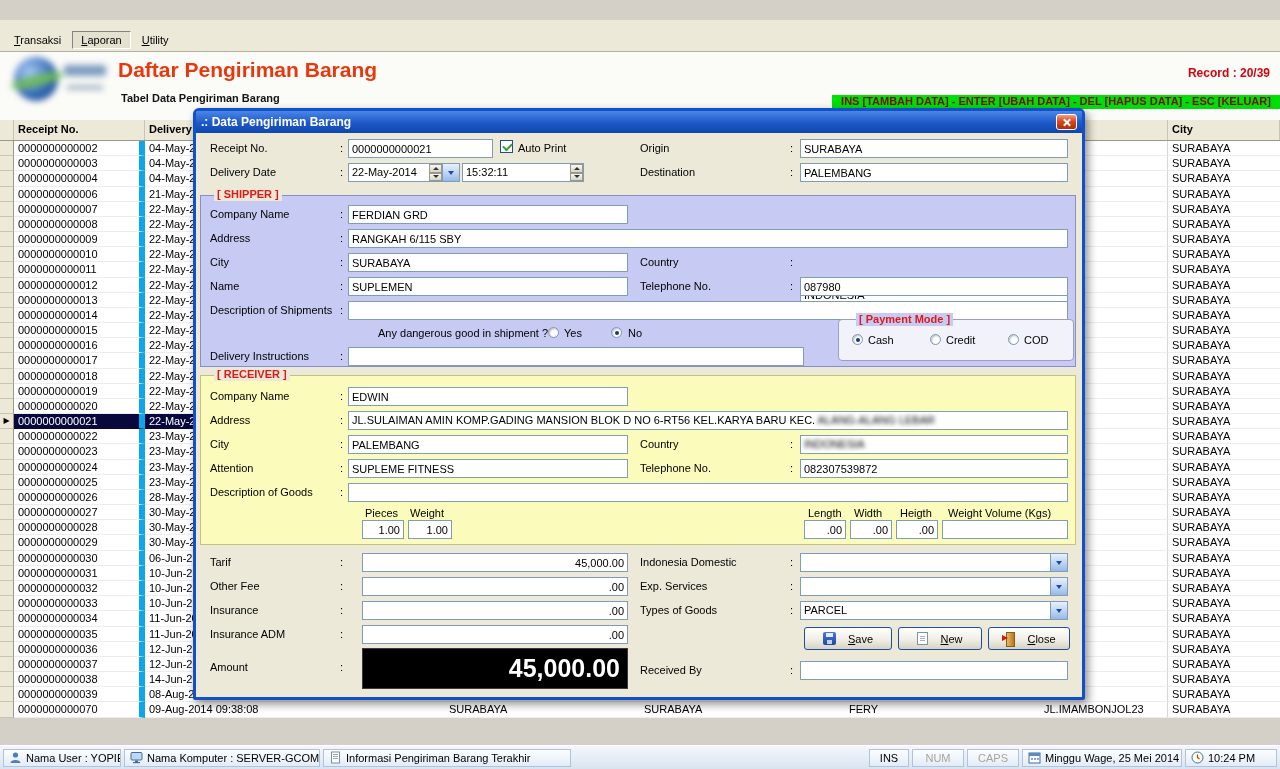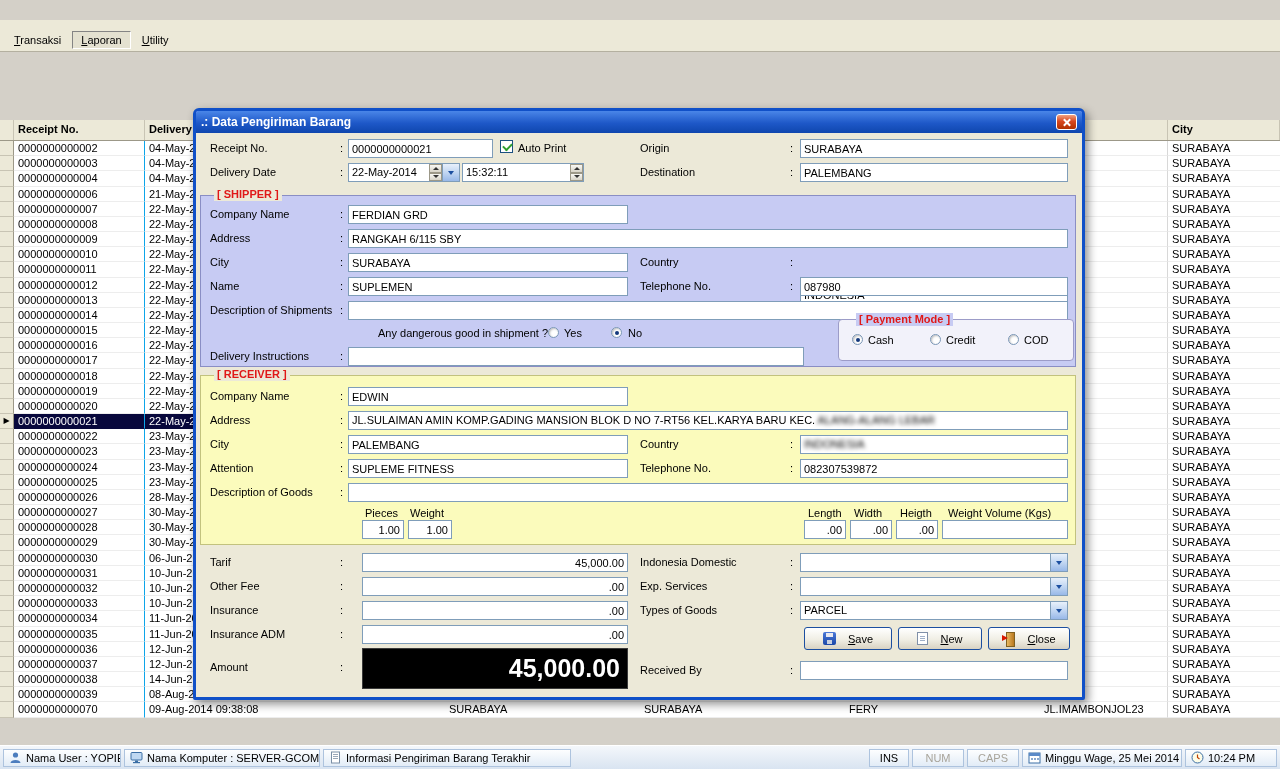--- a/index.html
+++ b/index.html
@@ -43,21 +43,21 @@
 
   
   .grid{position:absolute;left:0;top:120px;width:100%;height:598px;background:#fff;}
   .ghead{display:flex;height:21px;background:#ECE9D8;border-bottom:1px solid #9C9888;font-weight:bold;}
   .ghead .cell{border-right:1px solid #C8C4B4;padding-top:3px;}
   .grow{display:flex;height:15.18px;}
   .cell{overflow:hidden;white-space:nowrap;padding:1px 4px 0;line-height:13px;}
   .grow .cell{border-bottom:1px solid #EDEDED;}
   .c-sel{width:14px;background:#ECE9D8;border-right:1px solid #9C9888;padding:0;text-align:center;font-size:8px;line-height:14px;color:#000;}
   .grow .c-sel{border-bottom:1px solid #C8C4B4;}
-  .c-no{width:131px;border-right:1px solid #0ea5e9;}
+  .c-no{width:131px;border-right:6px solid #0ea5e9;}
   .c-date{width:300px;}
   .c-origin{width:195px;}
   .c-dest{width:205px;}
   .c-name{width:195px;}
   .c-addr{width:128px;border-right:1px solid #D8D8D8;}
   .c-city{flex:1;}
   .grow.selected .c-no,.grow.selected .c-date{background:#08083C;color:#fff;border-bottom-color:#08083C;}
 
   
   .dialog{position:absolute;left:193px;top:108px;width:892px;height:592px;border:3px solid #1050C8;
@@ -139,20 +139,31 @@
 
 <div class="app">
 
 
   <div class="menubar">
     <span class="mitem">Transaksi</span>
     <span class="mitem active">Laporan</span>
     <span class="mitem">Utility</span>
   </div>
 
+  <div class="appheader">
+    <div class="logo">
+      <div class="logo-globe"></div>
+      <div class="logo-swoosh"></div>
+      <div class="logo-text"></div>
+    </div>
+    <div class="page-title">Daftar Pengiriman Barang</div>
+    <div class="page-sub">Tabel Data Pengiriman Barang</div>
+    <div class="record">Record : 20/39</div>
+    <div class="hotkeys">INS [TAMBAH DATA] - ENTER [UBAH DATA] - DEL [HAPUS DATA] - ESC [KELUAR]</div>
+  </div>
 
   <div class="grid">
     <div class="ghead">
       <div class="cell c-sel"></div>
       <div class="cell c-no">Receipt No.</div>
       <div class="cell c-date">Delivery Date</div>
       <div class="cell c-origin"></div>
       <div class="cell c-dest"></div>
       <div class="cell c-name"></div>
       <div class="cell c-addr"></div>
@@ -630,21 +641,21 @@
       <div class="sect receiver-box"></div>
       <span class="legend" style="left:18px;top:235px">[ RECEIVER ]</span>
 
       <span class="lbl" style="left:14px;top:257px">Company Name</span>
       <span class="lbl" style="left:144px;top:257px">:</span>
       <input class="inp" style="left: 152px; top: 254px; width: 280px;" value="EDWIN">
 
       <span class="lbl" style="left:14px;top:281px">Address</span>
       <span class="lbl" style="left:144px;top:281px">:</span>
       <div class="inp" style="left:152px;top:278px;width:720px">
-        <span>JL.SULAIMAN AMIN KOMP.GADING MANSION BLOK D NO 7-RT56 KEL.KARYA BARU KEC.</span>
+        <span>JL.SULAIMAN AMIN KOMP.GADING MANSION BLOK D NO 6-RT56 KEL.KARYA BARU KEC.</span>
         <span class="blurtext">ALANG-ALANG LEBAR</span>
       </div>
 
       <span class="lbl" style="left:14px;top:305px">City</span>
       <span class="lbl" style="left:144px;top:305px">:</span>
       <input class="inp" style="left: 152px; top: 302px; width: 280px;" value="PALEMBANG">
       <span class="lbl" style="left:444px;top:305px">Country</span>
       <span class="lbl" style="left:594px;top:305px">:</span>
       <div class="inp" style="left:604px;top:302px;width:268px">
         <span class="blurtext">INDONESIA</span>

